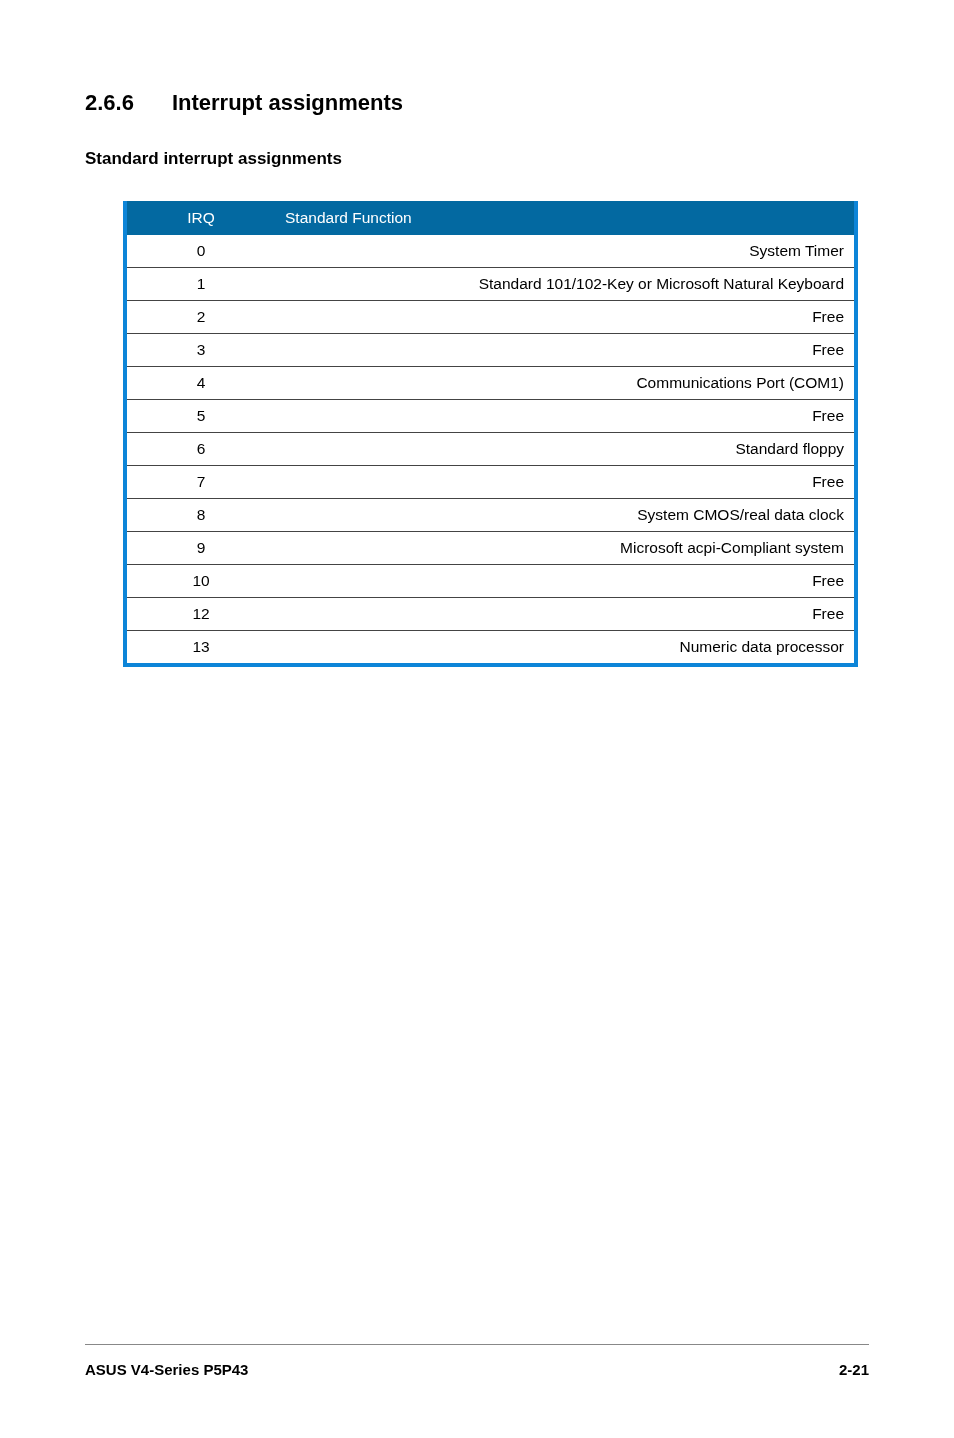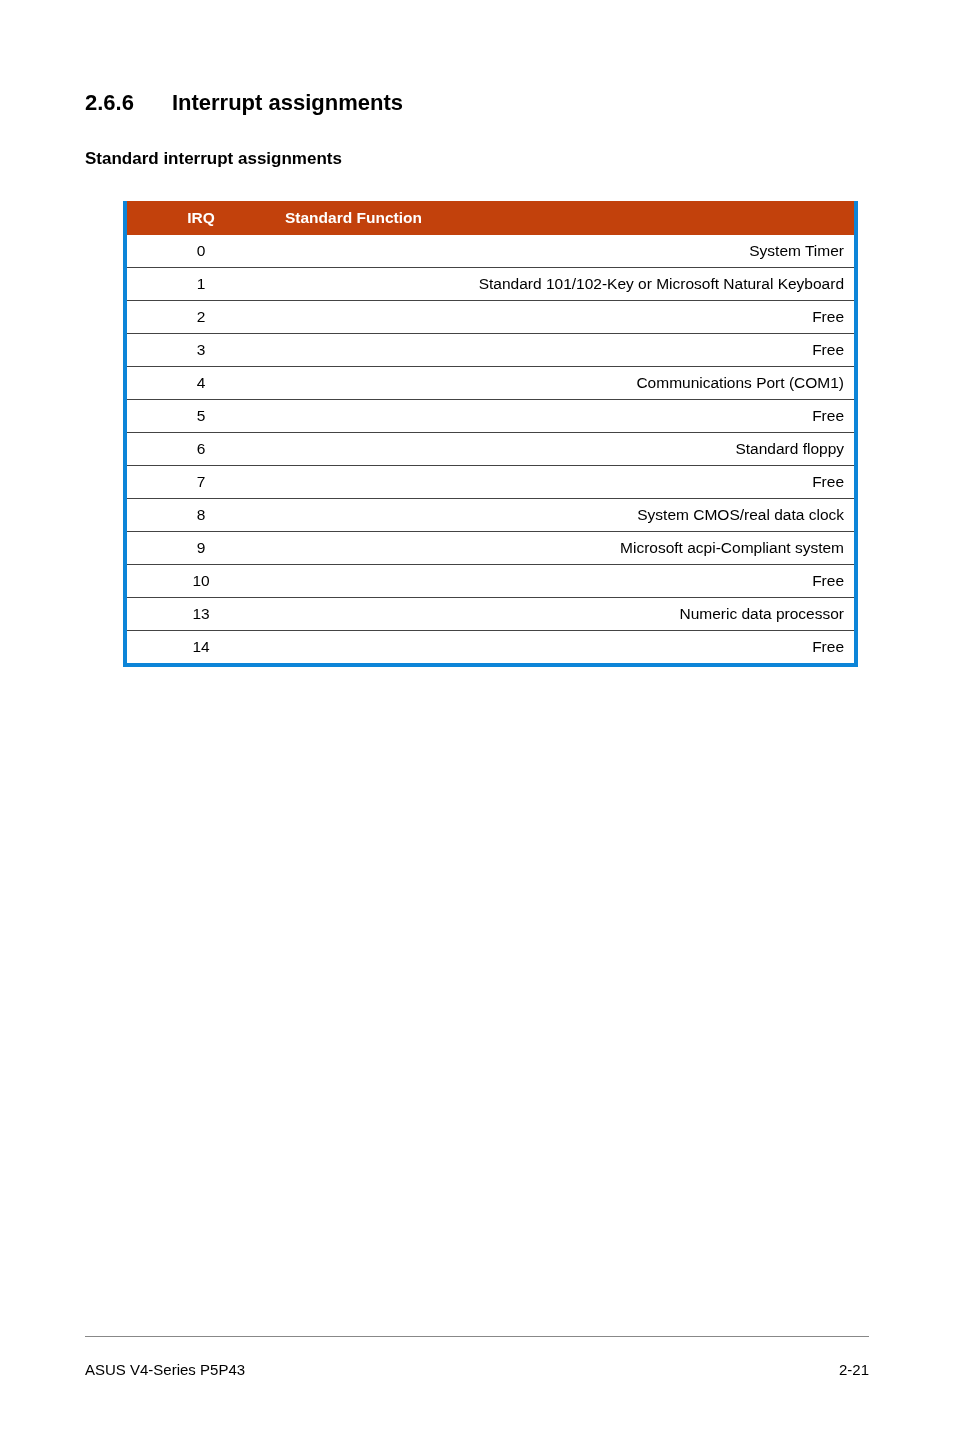--- a/index.html
+++ b/index.html
@@ -37,23 +37,23 @@
       width: 735px;
     }
     table {
       border-collapse: collapse;
       width: 100%;
       border-left: 4px solid #0d85d8;
       border-right: 4px solid #0d85d8;
       border-bottom: 4px solid #0d85d8;
     }
     thead th {
-      background: #c2410c;
+      background: #0369a1;
       color: #fff;
-      font-weight: bold;
+      font-weight: normal;
       text-align: left;
       font-size: 15.5px;
       padding: 8px 10px 8px 10px;
     }
     thead th:first-child {
       text-align: center;
       width: 150px;
     }
     tbody td {
       font-size: 15.5px;
@@ -71,25 +71,26 @@
     .registered {
       font-size: 10px;
       vertical-align: super;
     }
     .footer {
       position: absolute;
       bottom: 60px;
       left: 85px;
       right: 85px;
       border-top: 1px solid #888;
-      padding-top: 24px;
+      padding-top: 16px;
       font-size: 15px;
       color: #000;
       display: flex;
       justify-content: space-between;
+      font-weight: bold;
     }
   </style>
 </head>
 <body>
 
 <h2 class="section-heading">
   <span class="section-number">2.6.6</span><span>Interrupt assignments</span>
 </h2>
 
 <h3 class="sub-heading">Standard interrupt assignments</h3>
@@ -141,26 +142,26 @@
         </tr>
         <tr>
           <td>9</td>
           <td>Microsoft acpi-Compliant system</td>
         </tr>
         <tr>
           <td>10</td>
           <td>Free</td>
         </tr>
         <tr>
+          <td>12</td>
+          <td>Free</td>
+        </tr>
+        <tr>
           <td>13</td>
           <td>Numeric data processor</td>
-        </tr>
-        <tr>
-          <td>14</td>
-          <td>Free</td>
         </tr>
       </tbody>
   </table>
 </div>
 
 <div class="footer">
   <span>ASUS V4-Series P5P43</span>
   <span>2-21</span>
 </div>
 

